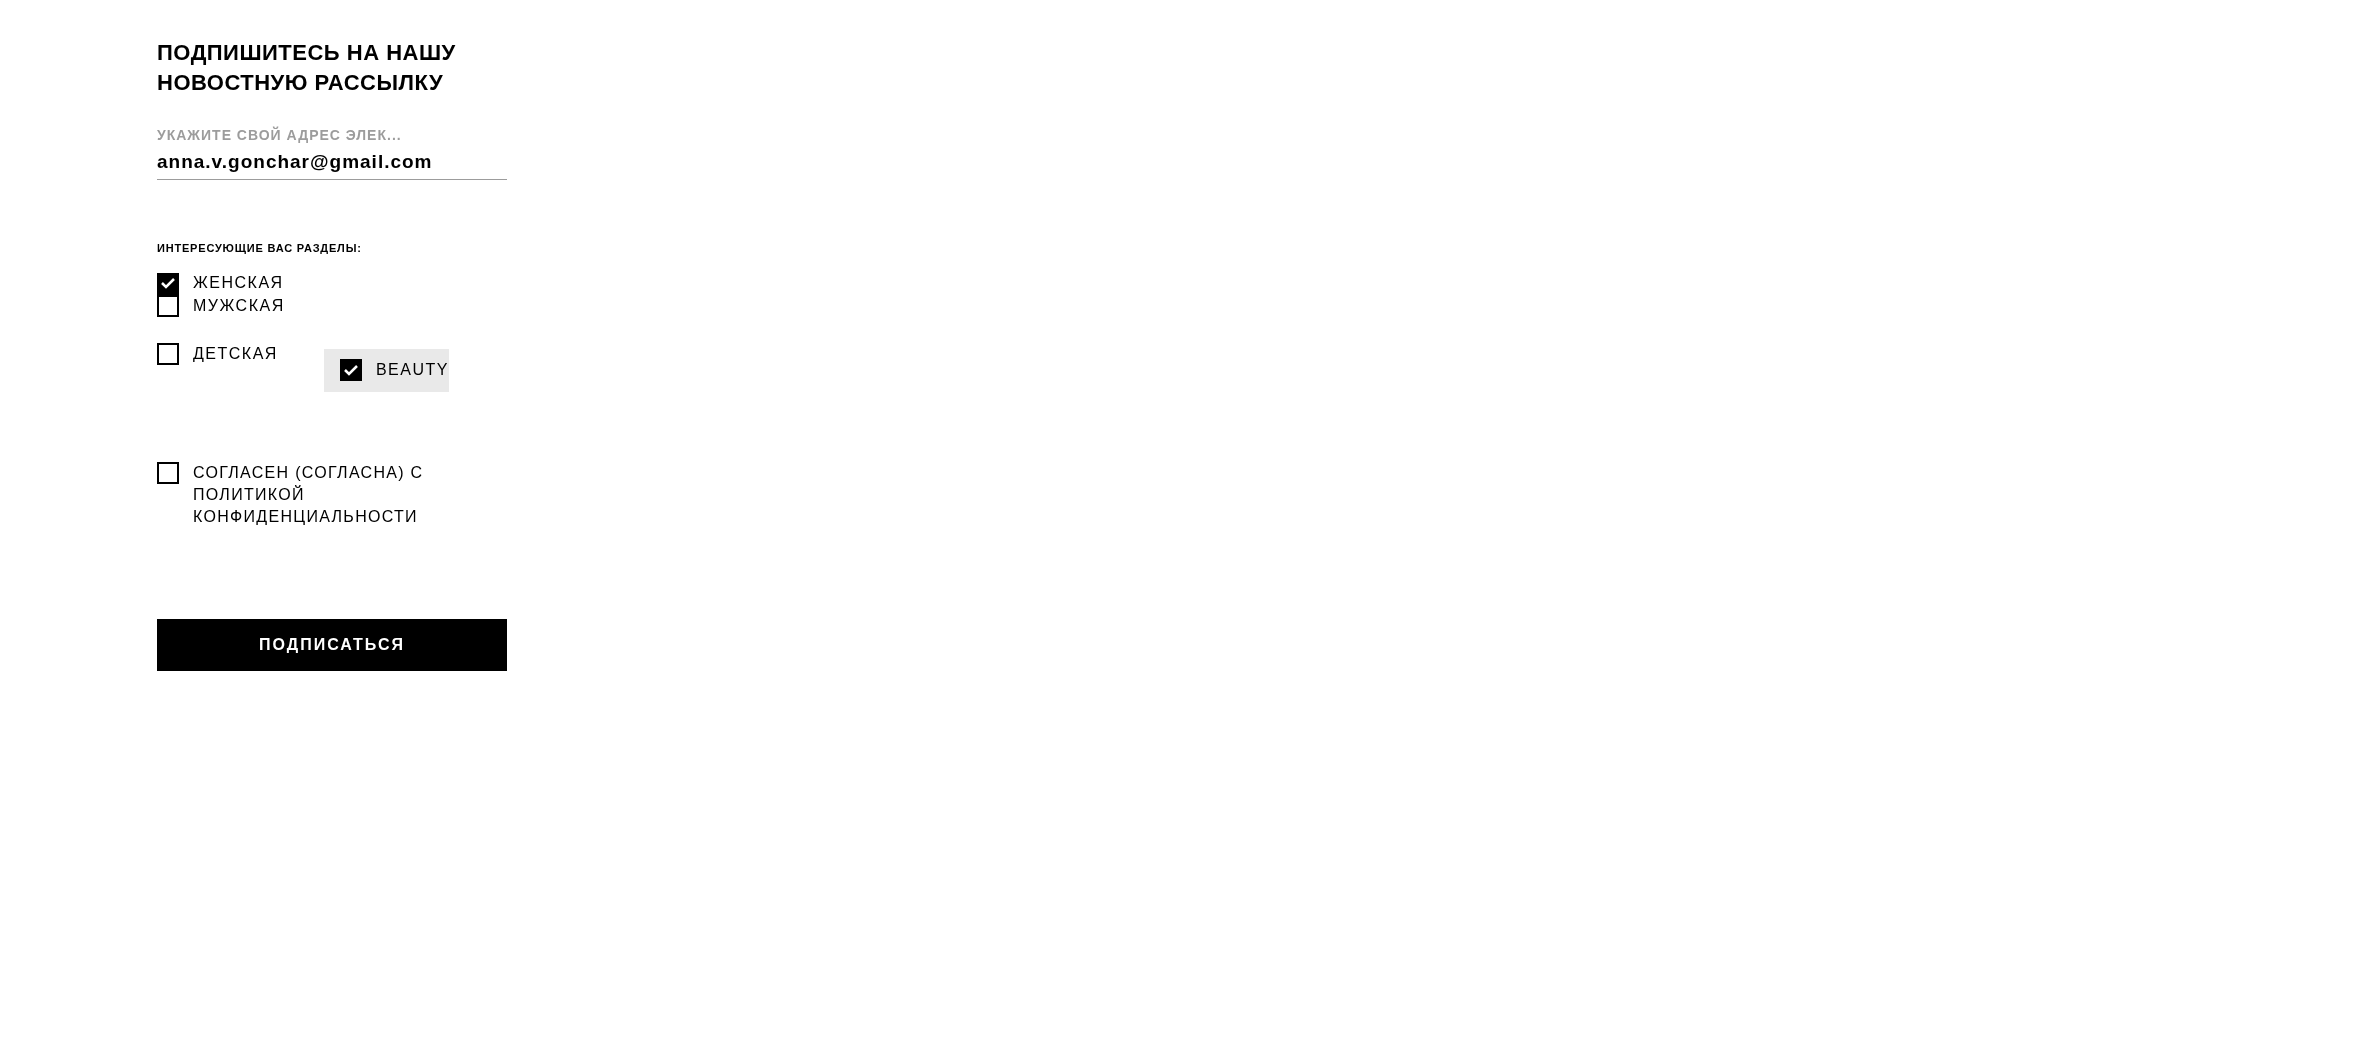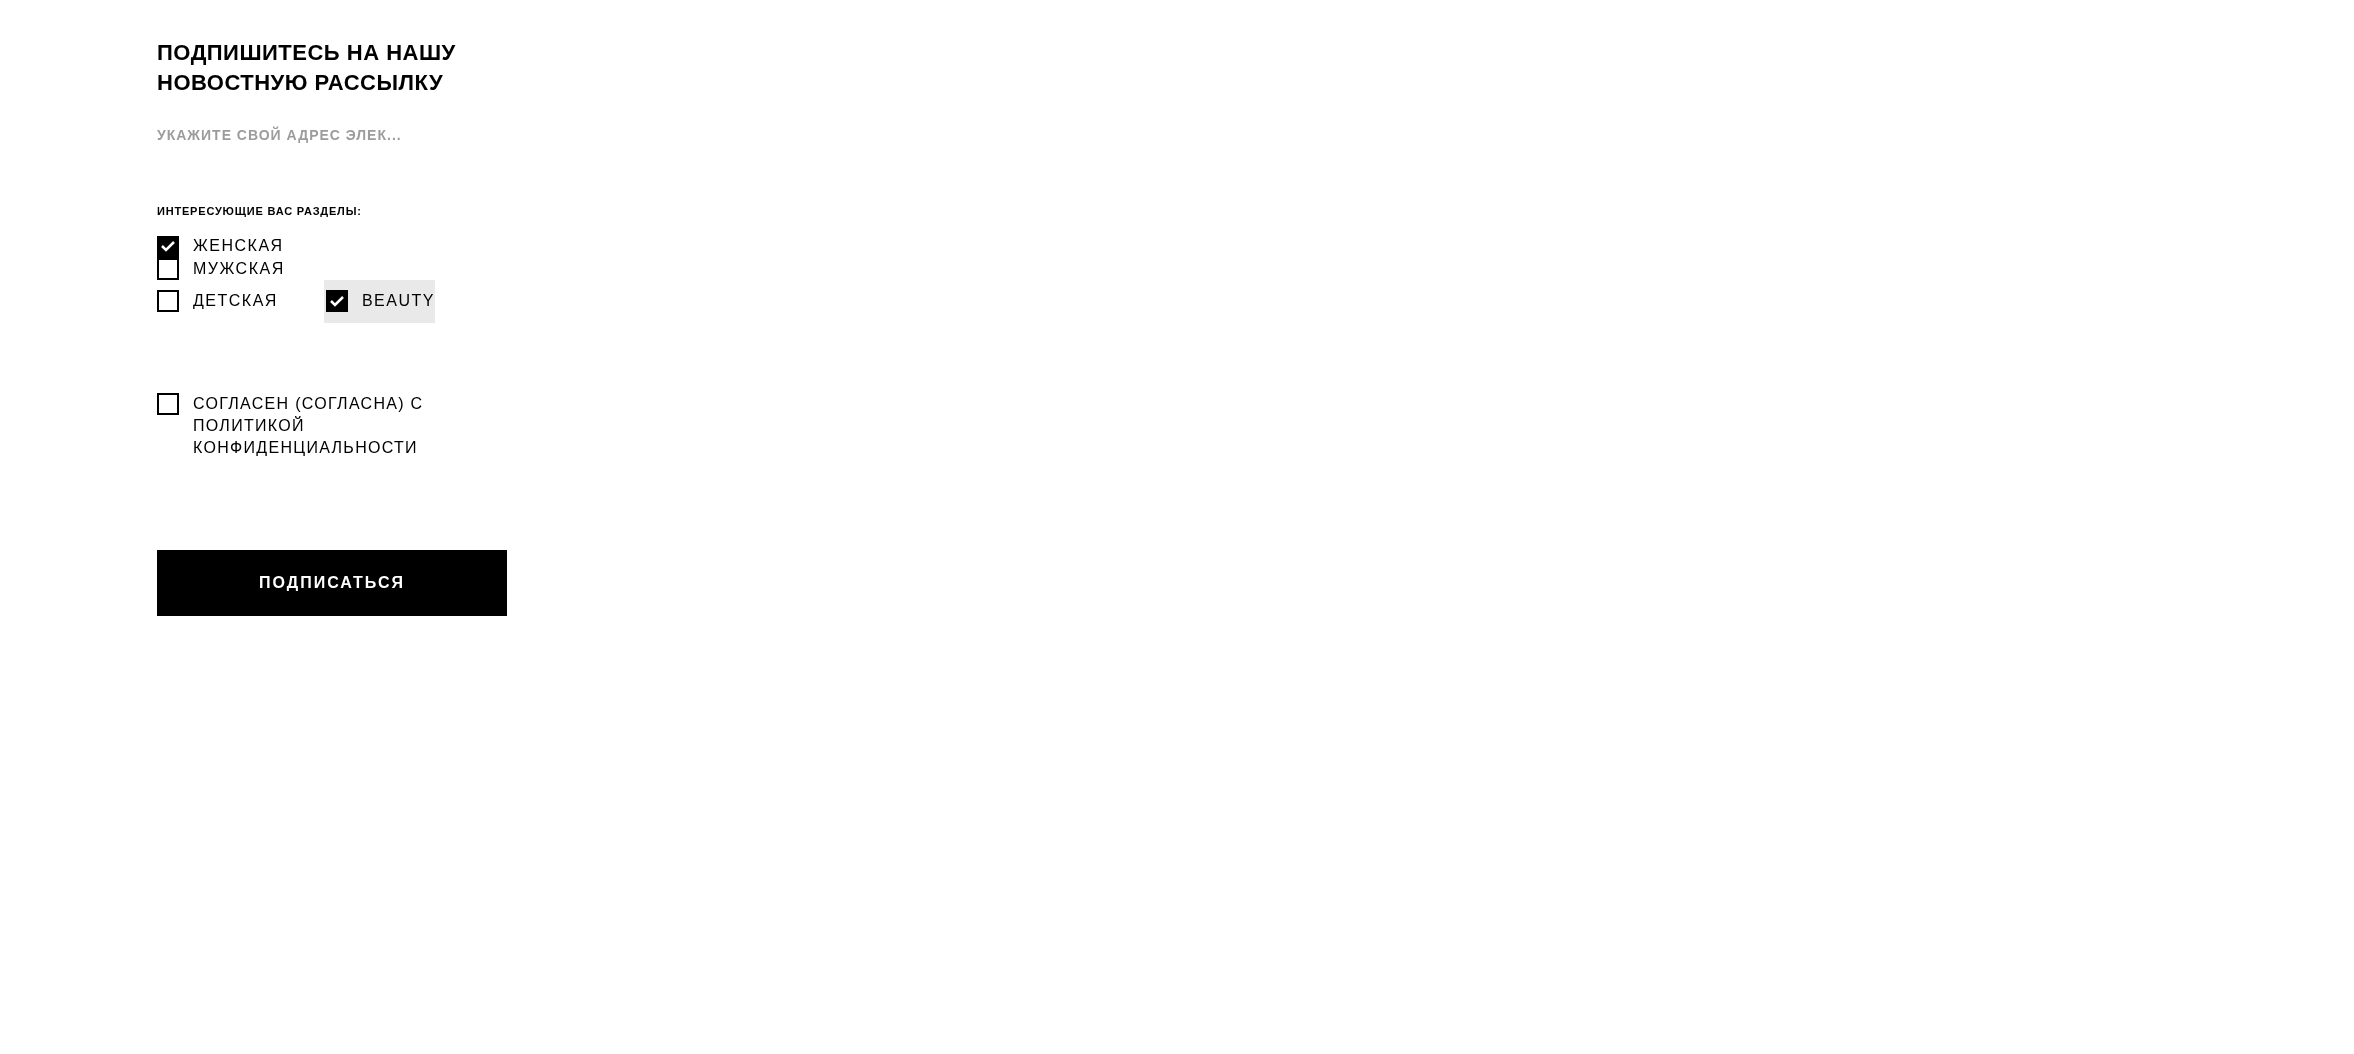--- a/index.html
+++ b/index.html
@@ -91,24 +91,25 @@
     }
     .checkbox-label {
       font-size: 16px;
       letter-spacing: 1.5px;
       color: #000;
       cursor: pointer;
       text-transform: uppercase;
     }
     .beauty-wrapper {
       background: #e9e9e9;
-      padding: 10px 0 10px 2px;
+      padding: 10px 0 10px 16px;
       display: flex;
       align-items: center;
       margin-left: -10px;
+      margin-top: 32px;
     }
     .beauty-wrapper .checkbox-box {
       margin-right: 14px;
     }
     .consent-section {
       margin-bottom: 90px;
     }
     .consent-row {
       display: flex;
       align-items: flex-start;
@@ -129,34 +130,35 @@
       margin-top: 9px;
     }
     .subscribe-button {
       width: 100%;
       background: #000;
       color: #fff;
       border: none;
       font-size: 16px;
       font-weight: 700;
       letter-spacing: 2px;
-      padding: 24px 0;
+      padding: 17px 0;
       cursor: pointer;
       text-transform: uppercase;
       font-family: inherit;
     }
   </style>
 </head>
 <body>
 
 <div class="newsletter-form">
   <h2 class="title">ПОДПИШИТЕСЬ НА НАШУ НОВОСТНУЮ РАССЫЛКУ</h2>
 
   <div class="email-section">
     <label class="email-label">УКАЖИТЕ СВОЙ АДРЕС ЭЛЕК...</label>
+    <input type="text" class="email-input" value="anna.v.gonchar@gmail.com" style="">
   </div>
 
   <div class="sections-area">
     <h3 class="sections-title">ИНТЕРЕСУЮЩИЕ ВАС РАЗДЕЛЫ:</h3>
 
     <div class="checkbox-row">
       <div class="checkbox-item">
         <span class="checkbox-box checked">
           <svg width="14" height="11" viewBox="0 0 14 11">
               <path d="M1 5 L5 9 L13 1" stroke="#fff" stroke-width="2.5" fill="none"></path>

